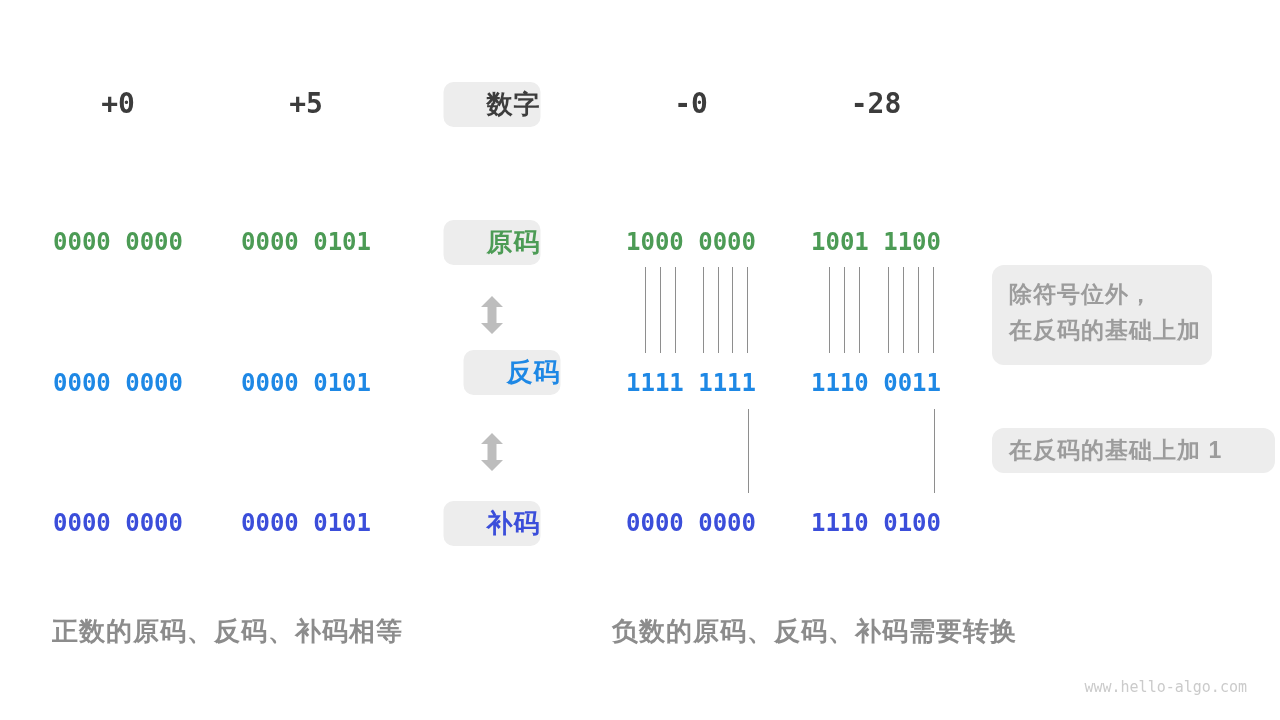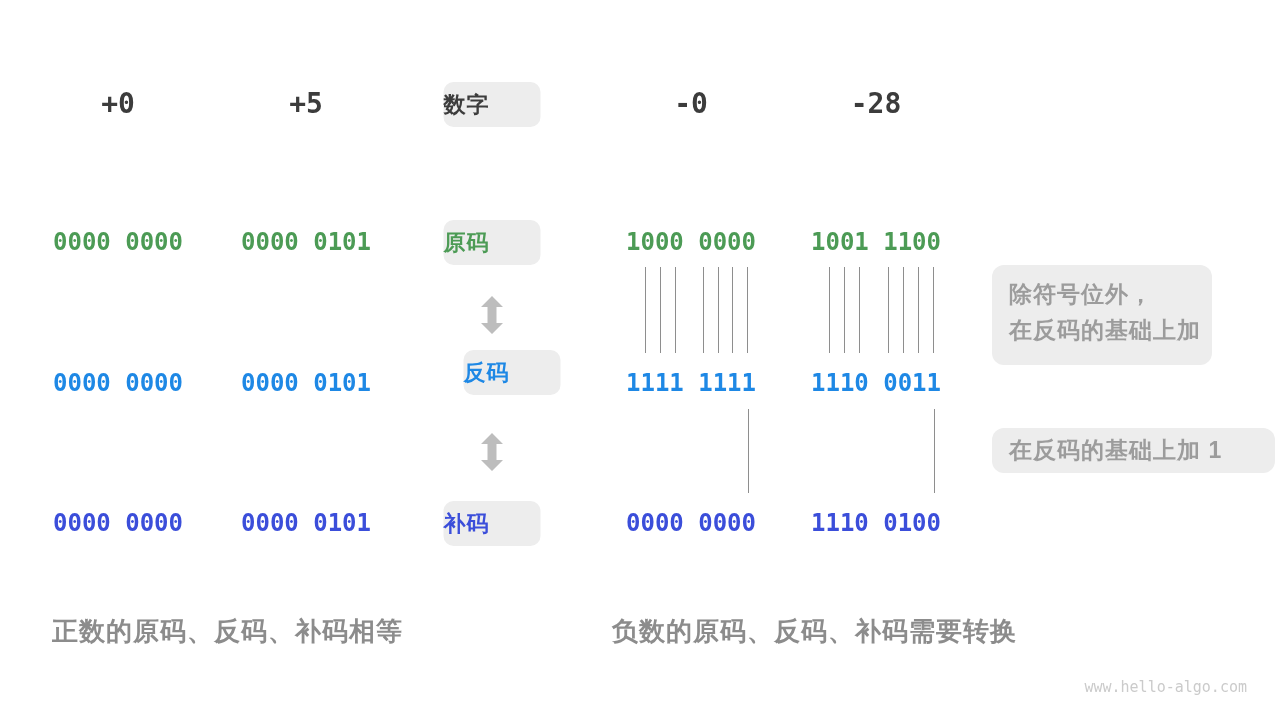--- a/index.html
+++ b/index.html
@@ -19,22 +19,22 @@
   }
   .hdr{font-size:28px; color:var(--dark);}
   .bin{font-size:24px;}
   .c1{left:118px;} .c2{left:306px;} .c3{left:691px;} .c4{left:876px;text-align:center;}
   .rh{top:90px;} .r1{top:230px;} .r2{top:371px;} .r3{top:511px;}
   .green{color:var(--green);} .blue{color:var(--blue);} .indigo{color:var(--indigo);}
 
   .chip{
     position:absolute; left:492px; transform:translateX(-50%);
     width:97px; height:45px; background:var(--chip-bg); border-radius:10px;
-    display:flex; align-items:center; justify-content:flex-start;
-    font-weight:bold; font-size:22px; letter-spacing:1px;
+    display:flex; align-items:center; justify-content:flex-end;
+    font-weight:bold; font-size:26px; letter-spacing:1px;
   }
   .chip-h{top:82px; color:var(--dark);}
   .chip-1{top:220px; color:var(--green);}
   .chip-2{top:350px; color:var(--blue);margin-left:20px;}
   .chip-3{top:501px; color:var(--indigo);}
 
   .arrow{position:absolute; left:479px; width:26px; height:38px;}
   .arrow-1{top:296px;} .arrow-2{top:433px;}
 
   .vline{position:absolute; width:1px; background:var(--line-gray);}

